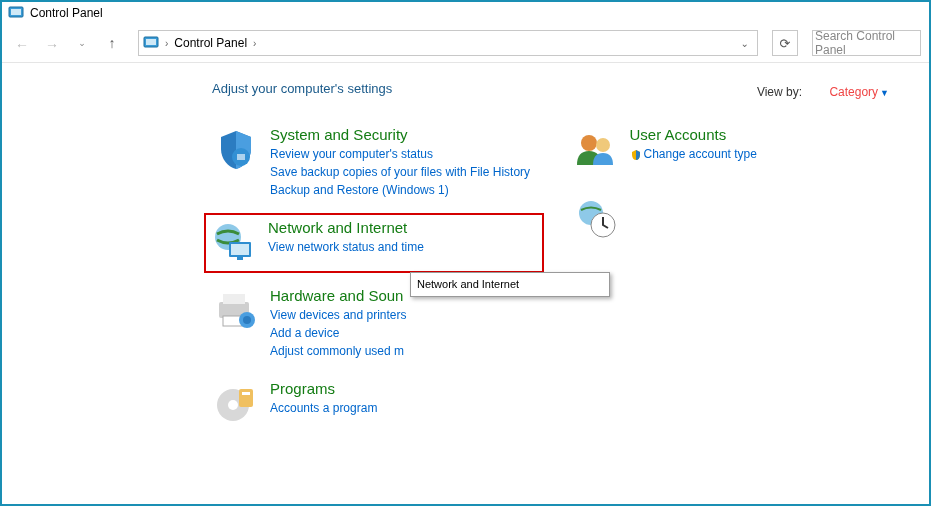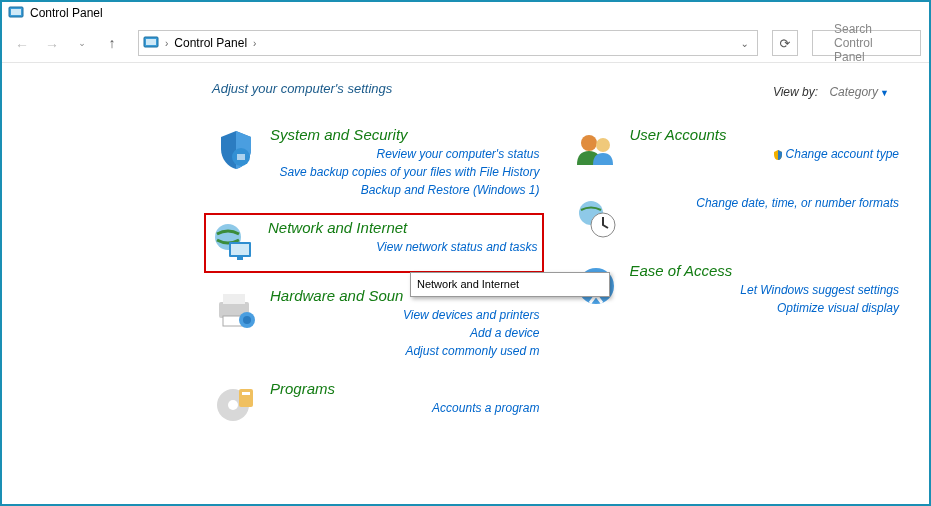--- a/index.html
+++ b/index.html
@@ -7,35 +7,35 @@
 .titlebar { height: 22px; display: flex; align-items: center; padding-left: 6px; font-size: 12px; color: #000; }
 .titlebar .cp-icon { width: 16px; height: 16px; margin-right: 6px; display: inline-flex; align-items: center; justify-content: center; }
 .navbar { height: 38px; display: flex; align-items: center; gap: 6px; padding: 4px 8px; }
 .nav-btn { width: 24px; height: 24px; display: flex; align-items: center; justify-content: center; color: #555; font-size: 14px; cursor: pointer; }
 .nav-btn.disabled { color: #bbb; }
 .addr { flex: 0 0 620px; height: 26px; border: 1px solid #c8c8c8; display: flex; align-items: center; padding: 0 4px; font-size: 12px; gap: 6px; margin-left: 8px; }
 .addr .cp-small { width: 16px; height: 16px; }
 .addr .sep { color: #666; font-size: 10px; }
 .addr .dropdown { margin-left: auto; color: #666; font-size: 10px; padding: 0 4px; }
 .refresh { width: 26px; height: 26px; border: 1px solid #c8c8c8; display: flex; align-items: center; justify-content: center; font-size: 13px; margin-left: 8px; color: #555; }
-.search { flex: 1; height: 26px; border: 1px solid #c8c8c8; margin-left: 8px; display: flex; align-items: center; padding: 0 21px; font-size: 12px; color: #888; }
+.search { flex: 1; height: 26px; border: 1px solid #c8c8c8; margin-left: 8px; display: flex; align-items: center; padding: 0 2px; font-size: 12px; color: #888; }
 .divider { height: 1px; background: #e5e5e5; margin: 0; }
-.content { padding: 18px 30px 0 210px; position: relative; font-style: italic; }
+.content { padding: 18px 30px 0 210px; position: relative; }
 .heading { font-size: 13px; color: #1a5a8a; font-weight: 400; margin-bottom: 6px; }
 .topline { display: flex; justify-content: space-between; align-items: center; margin-bottom: 24px; padding-right: 10px; }
 .viewby { font-size: 12px; color: #333; }
-.viewby .link { color: #737373; margin-left: 8px; }
+.viewby .link { color: #ef4444; margin-left: 24px; }
 .viewby .caret { color: #0066cc; font-size: 9px; margin-left: 2px; }
 .cols { display: flex; gap: 32px; }
 .col { flex: 1; }
 .cat { display: flex; gap: 10px; margin-bottom: 20px; position: relative; }
 .cat-icon { width: 48px; height: 48px; flex-shrink: 0; display: flex; align-items: center; justify-content: center; }
 .cat-body { flex: 1; }
 .cat-title { color: #137c13; font-size: 15px; font-weight: 400; margin-bottom: 2px; cursor: pointer; }
-.cat-link { color: #0066cc; font-size: 12px; display: block; line-height: 1.5; cursor: pointer; text-align: right; }
+.cat-link { color: #0066cc; font-size: 12px; display: block; line-height: 1.5; cursor: pointer; }
 .highlight { border: 2px solid #d40000; padding: 4px; margin: -6px -4px 14px -8px; }
 .tooltip { position: absolute; left: 408px; top: 270px; width: 200px; background: #fff; border: 1px solid #999; box-shadow: 2px 2px 4px rgba(0,0,0,.3); padding: 4px 6px; font-size: 11px; line-height: 1.35; z-index: 10; }
 .tooltip-title { display: block; }
 svg { display: block; }
 </style>
 </head>
 <body>
 
 <div class="titlebar">
   <span class="cp-icon">
@@ -110,21 +110,21 @@
           <svg width="46" height="46" viewBox="0 0 46 46">
               <circle cx="17" cy="17" r="13" fill="#8ec9e8"></circle>
               <path d="M6 14 Q17 8 28 14 M6 20 Q17 26 28 20" stroke="#3b8c3b" stroke-width="3" fill="none"></path>
               <rect x="18" y="22" width="22" height="15" rx="1" fill="#2f8ed0"></rect>
               <rect x="20" y="24" width="18" height="11" fill="#cfe9f7"></rect>
               <rect x="26" y="37" width="6" height="3" fill="#2f8ed0"></rect>
             </svg>
         </div>
         <div class="cat-body">
           <div class="cat-title">Network and Internet</div>
-          <a class="cat-link">View network status and tasks</a>
+          <a class="cat-link">View network status and time</a>
         </div>
       </div>
 
       <div class="cat">
         <div class="cat-icon">
           <svg width="46" height="46" viewBox="0 0 46 46">
               <rect x="6" y="14" width="30" height="16" rx="2" fill="#cfcfcf"></rect>
               <rect x="10" y="6" width="22" height="10" fill="#eee"></rect>
               <rect x="10" y="28" width="22" height="10" fill="#fff" stroke="#aaa"></rect>
               <circle cx="34" cy="32" r="8" fill="#4a9ee0"></circle>
@@ -184,38 +184,23 @@
       <div class="cat">
         <div class="cat-icon">
           <svg width="46" height="46" viewBox="0 0 46 46">
               <circle cx="18" cy="18" r="12" fill="#8ec9e8"></circle>
               <path d="M8 15 Q18 10 28 15" stroke="#3b8c3b" stroke-width="2" fill="none"></path>
               <circle cx="30" cy="30" r="12" fill="#fff" stroke="#888"></circle>
               <path d="M30 22 V30 L35 33" stroke="#333" stroke-width="2" fill="none"></path>
             </svg>
         </div>
         <div class="cat-body">
-          <a class="cat-link">Change date, time, or number formats</a>
-        </div>
-      </div>
-
-      <div class="cat">
-        <div class="cat-icon">
-          <svg width="46" height="46" viewBox="0 0 46 46">
-              <circle cx="23" cy="23" r="18" fill="#4a9ee0"></circle>
-              <circle cx="23" cy="14" r="4" fill="#fff"></circle>
-              <path d="M14 20 H32 M23 20 V32 M23 32 L17 40 M23 32 L29 40" stroke="#fff" stroke-width="3" fill="none"></path>
-            </svg>
-        </div>
-        <div class="cat-body">
-          <div class="cat-title">Ease of Access</div>
-          <a class="cat-link">Let Windows suggest settings</a>
-          <a class="cat-link">Optimize visual display</a>
-        </div>
-      </div>
+        </div>
+      </div>
+
 
     </div>
   </div>
 </div>
 
 <div class="tooltip">
   <span class="tooltip-title">Network and Internet</span>
 </div>
 
 </body></html>

